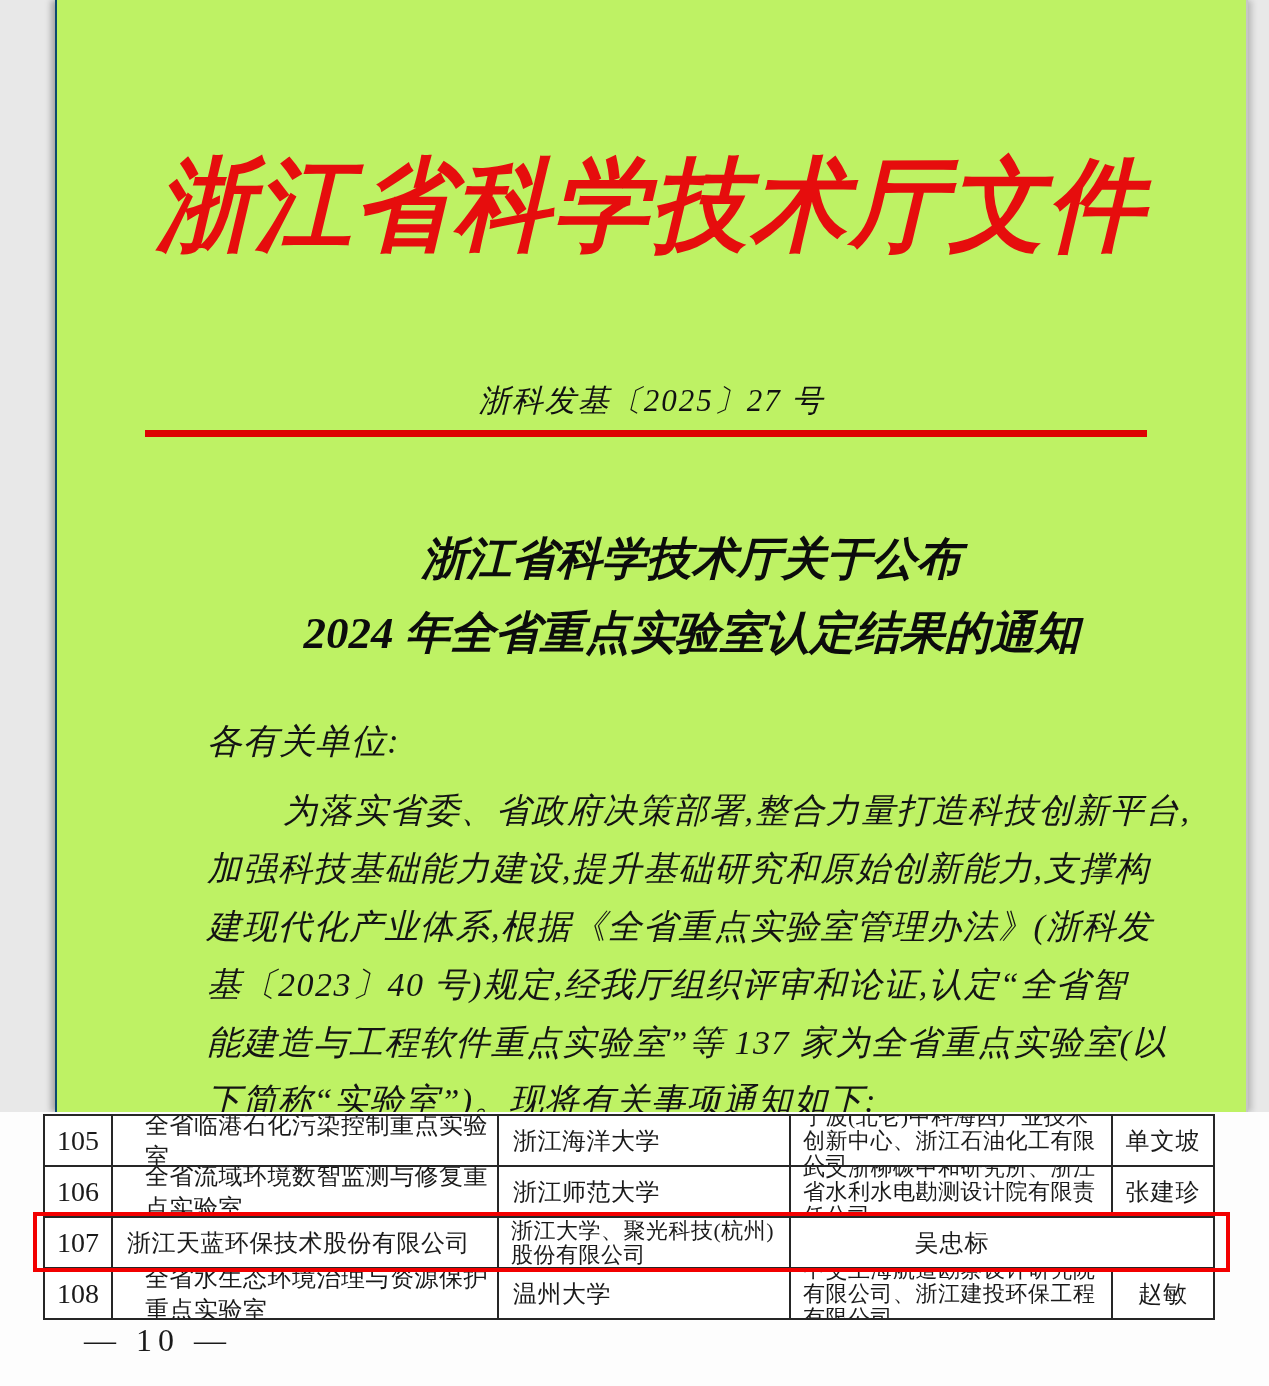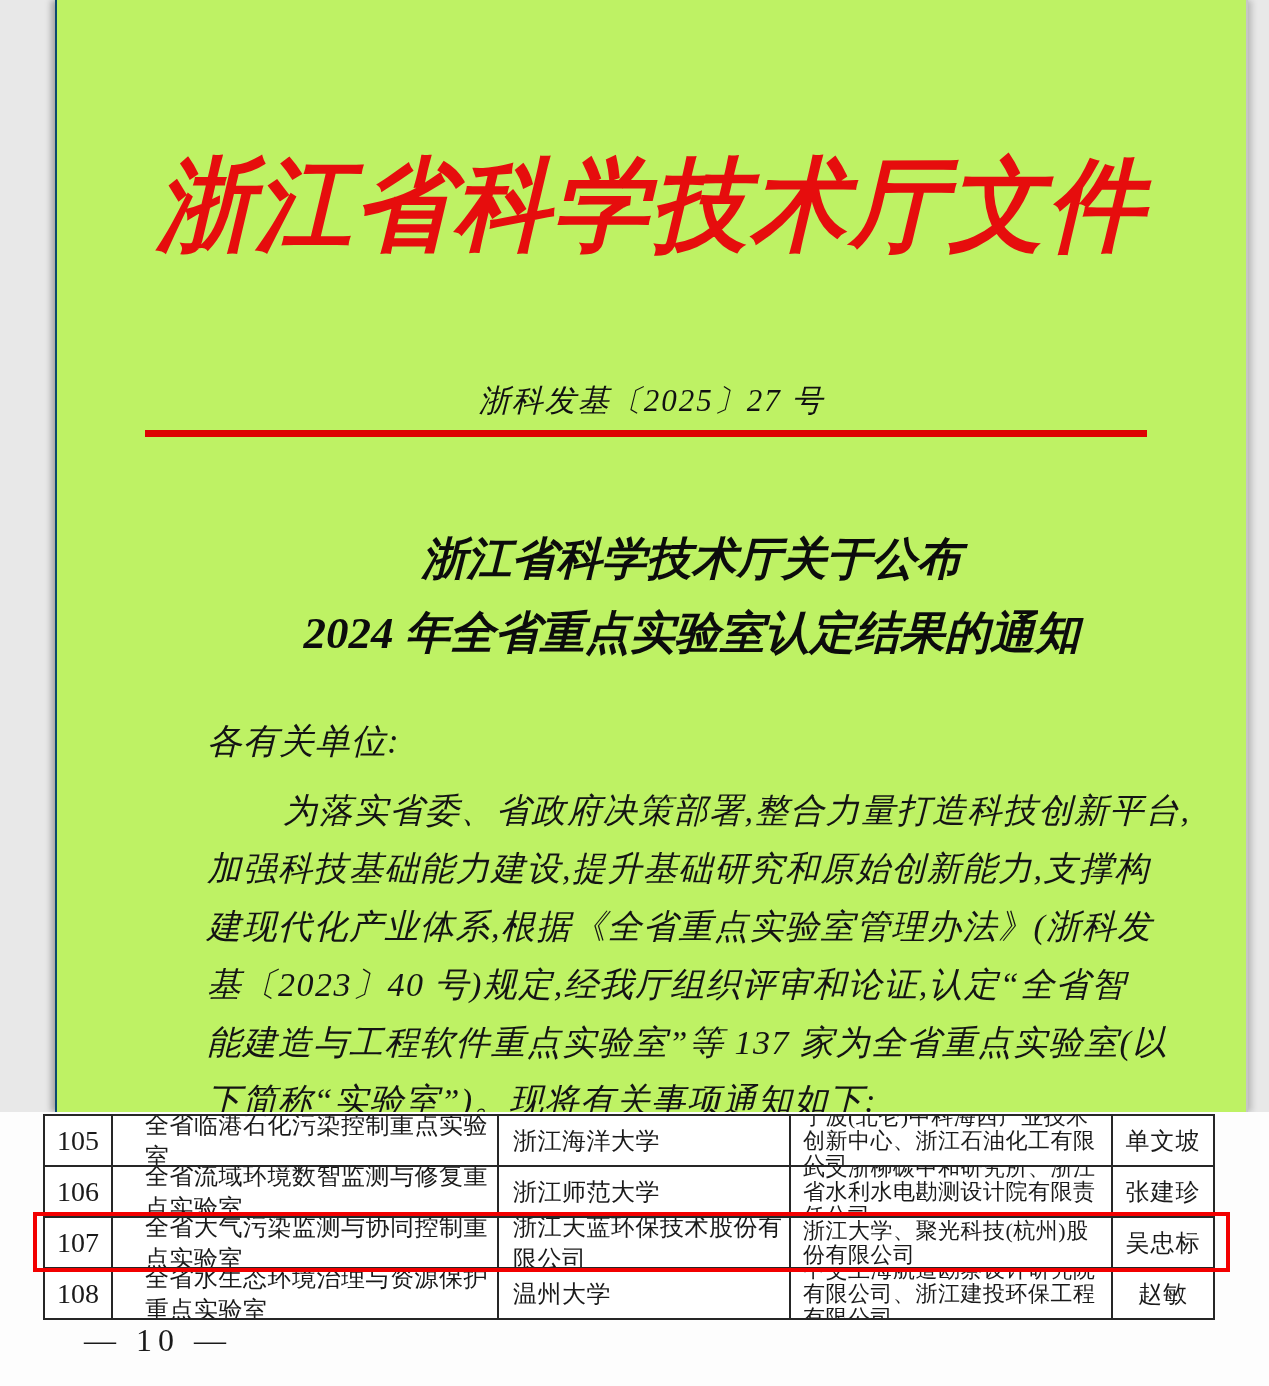--- a/index.html
+++ b/index.html
@@ -169,21 +169,20 @@
   <div class="trow">
     <div class="tcell cell-no">106</div>
     <div class="tcell cell-lab">全省流域环境数智监测与修复重点实验室</div>
     <div class="tcell cell-org">浙江师范大学</div>
     <div class="tcell cell-partners">武义浙柳碳中和研究所、浙江省水利水电勘测设计院有限责任公司</div>
     <div class="tcell cell-person">张建珍</div>
   </div>
 
   <div class="trow highlight">
     <div class="tcell cell-no">107</div>
-    <div class="tcell cell-lab">全省大气污染监测与协同控制重点实验室</div>
     <div class="tcell cell-org">浙江天蓝环保技术股份有限公司</div>
     <div class="tcell cell-partners">浙江大学、聚光科技(杭州)股份有限公司</div>
     <div class="tcell cell-person">吴忠标</div>
   </div>
 
   <div class="trow">
     <div class="tcell cell-no">108</div>
     <div class="tcell cell-lab">全省水生态环境治理与资源保护重点实验室</div>
     <div class="tcell cell-org">温州大学</div>
     <div class="tcell cell-partners">中交上海航道勘察设计研究院有限公司、浙江建投环保工程有限公司</div>

